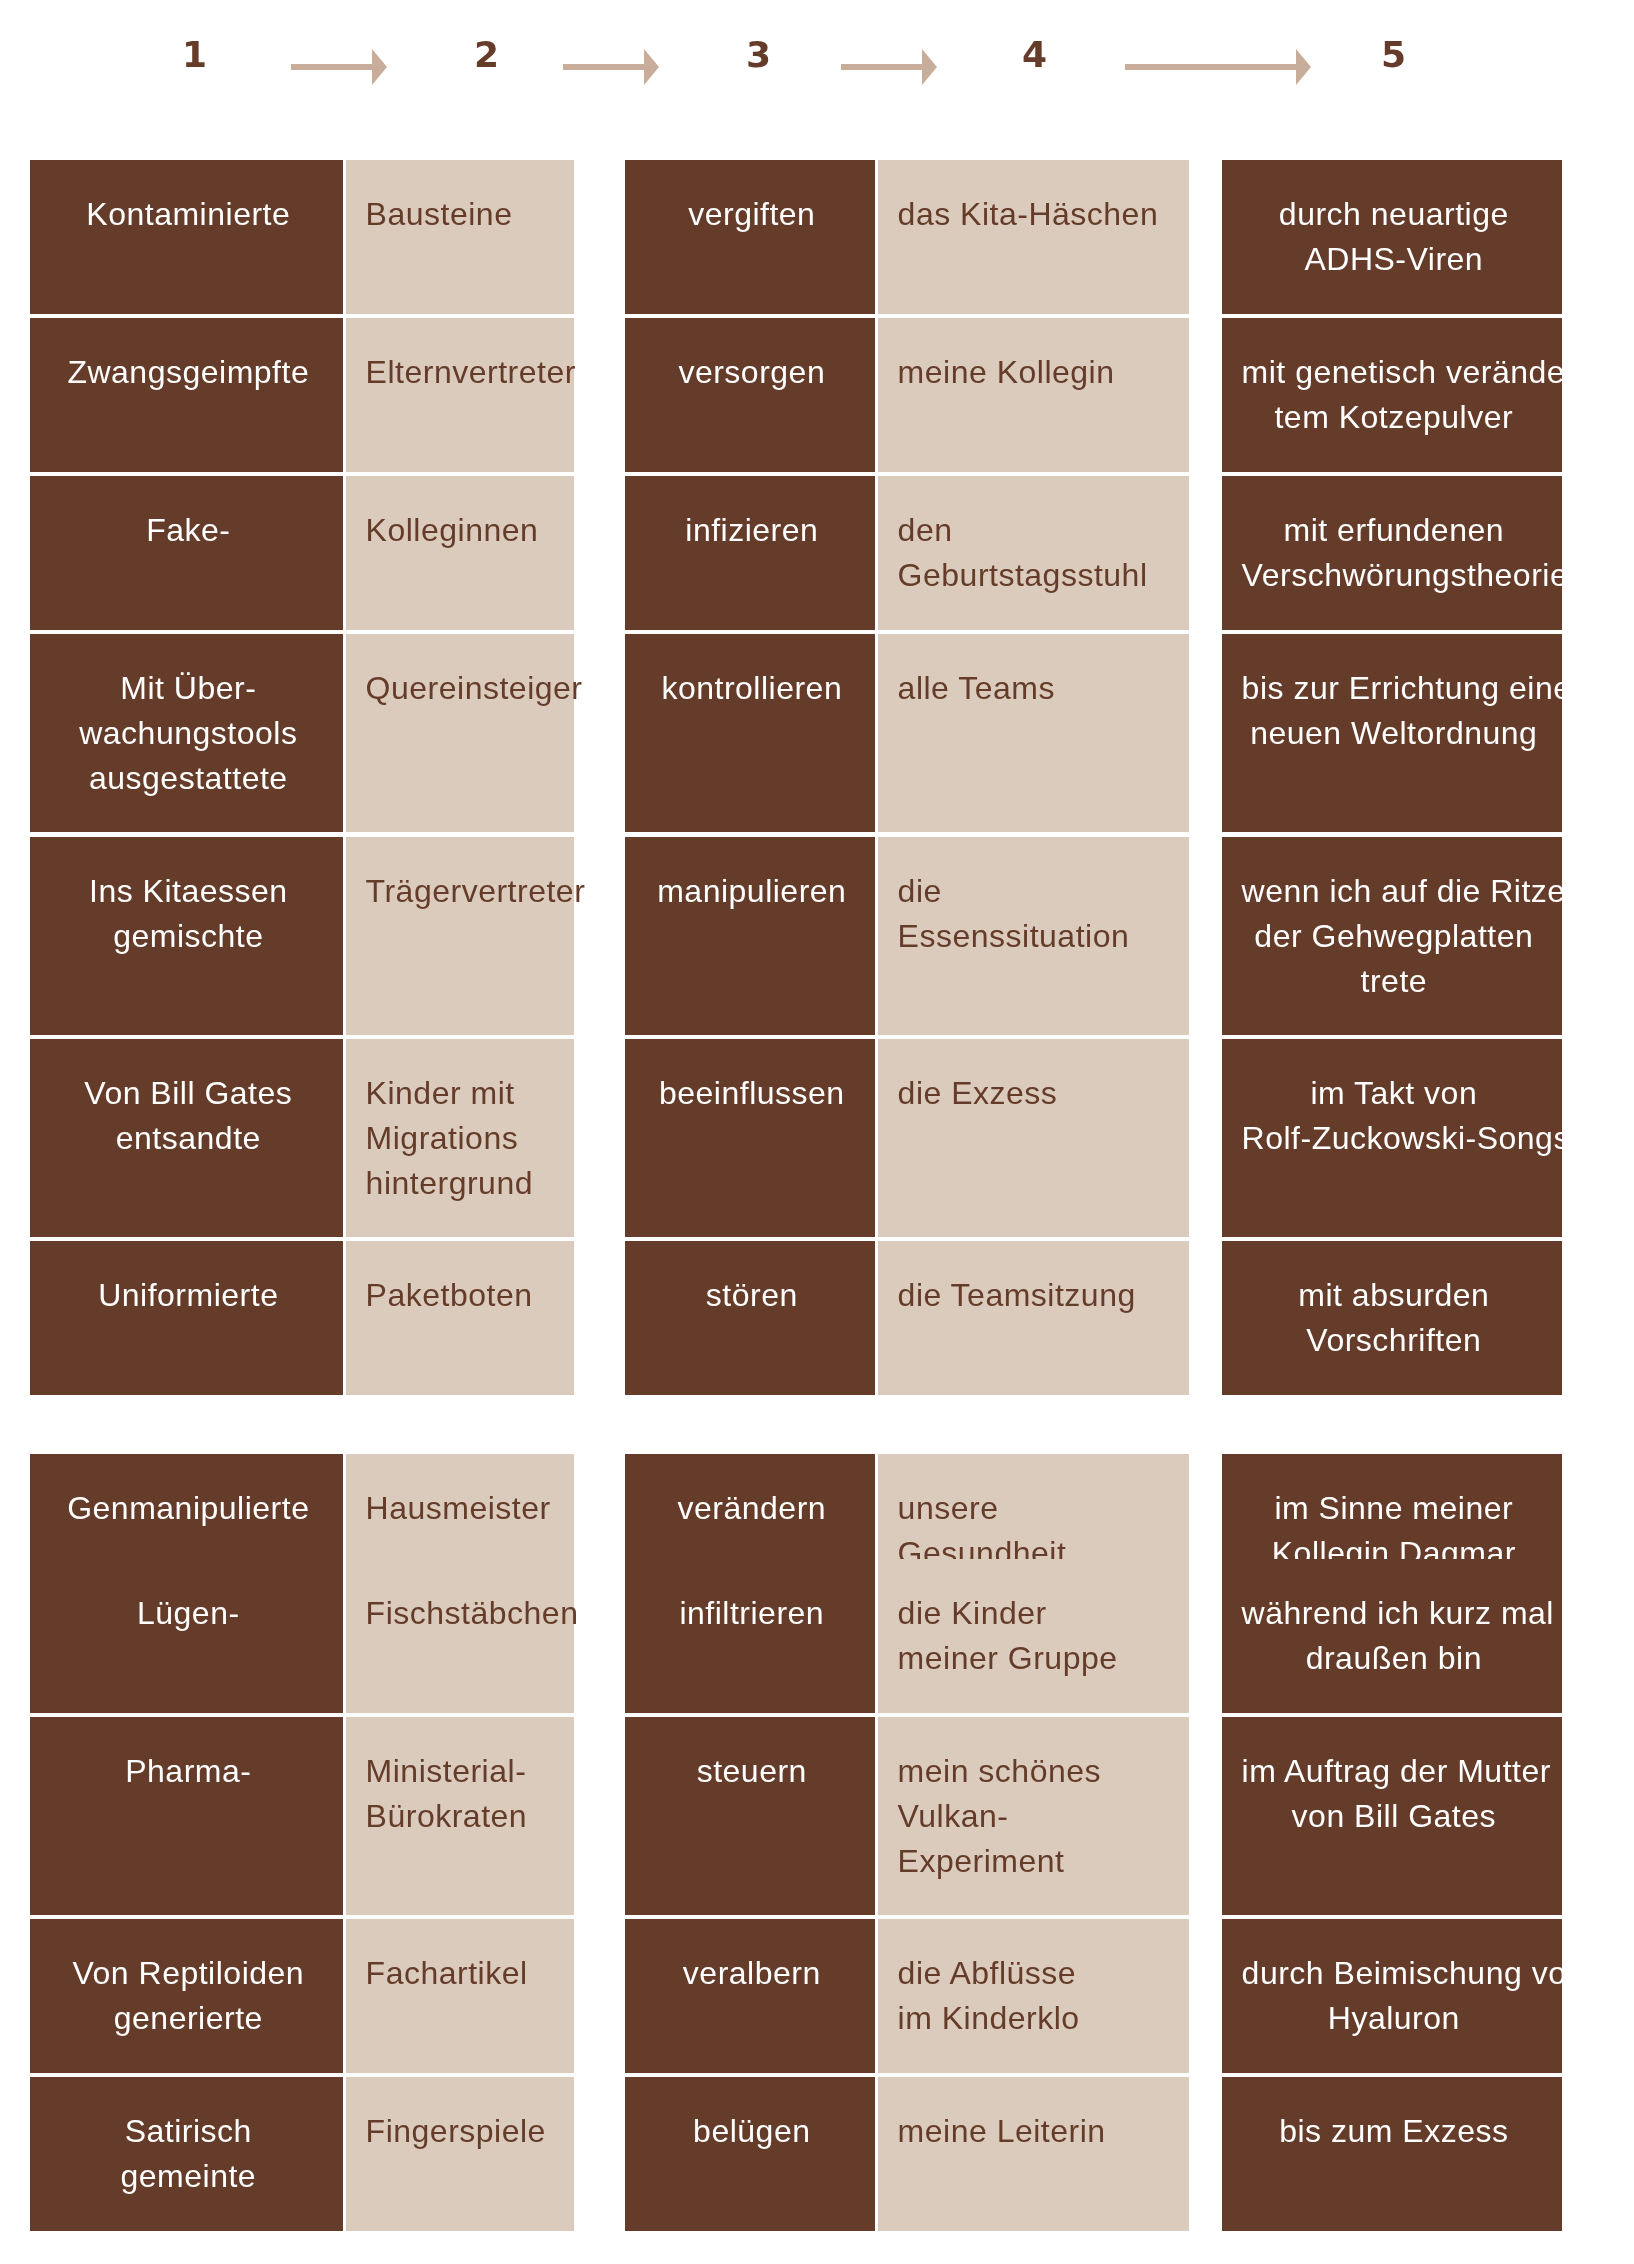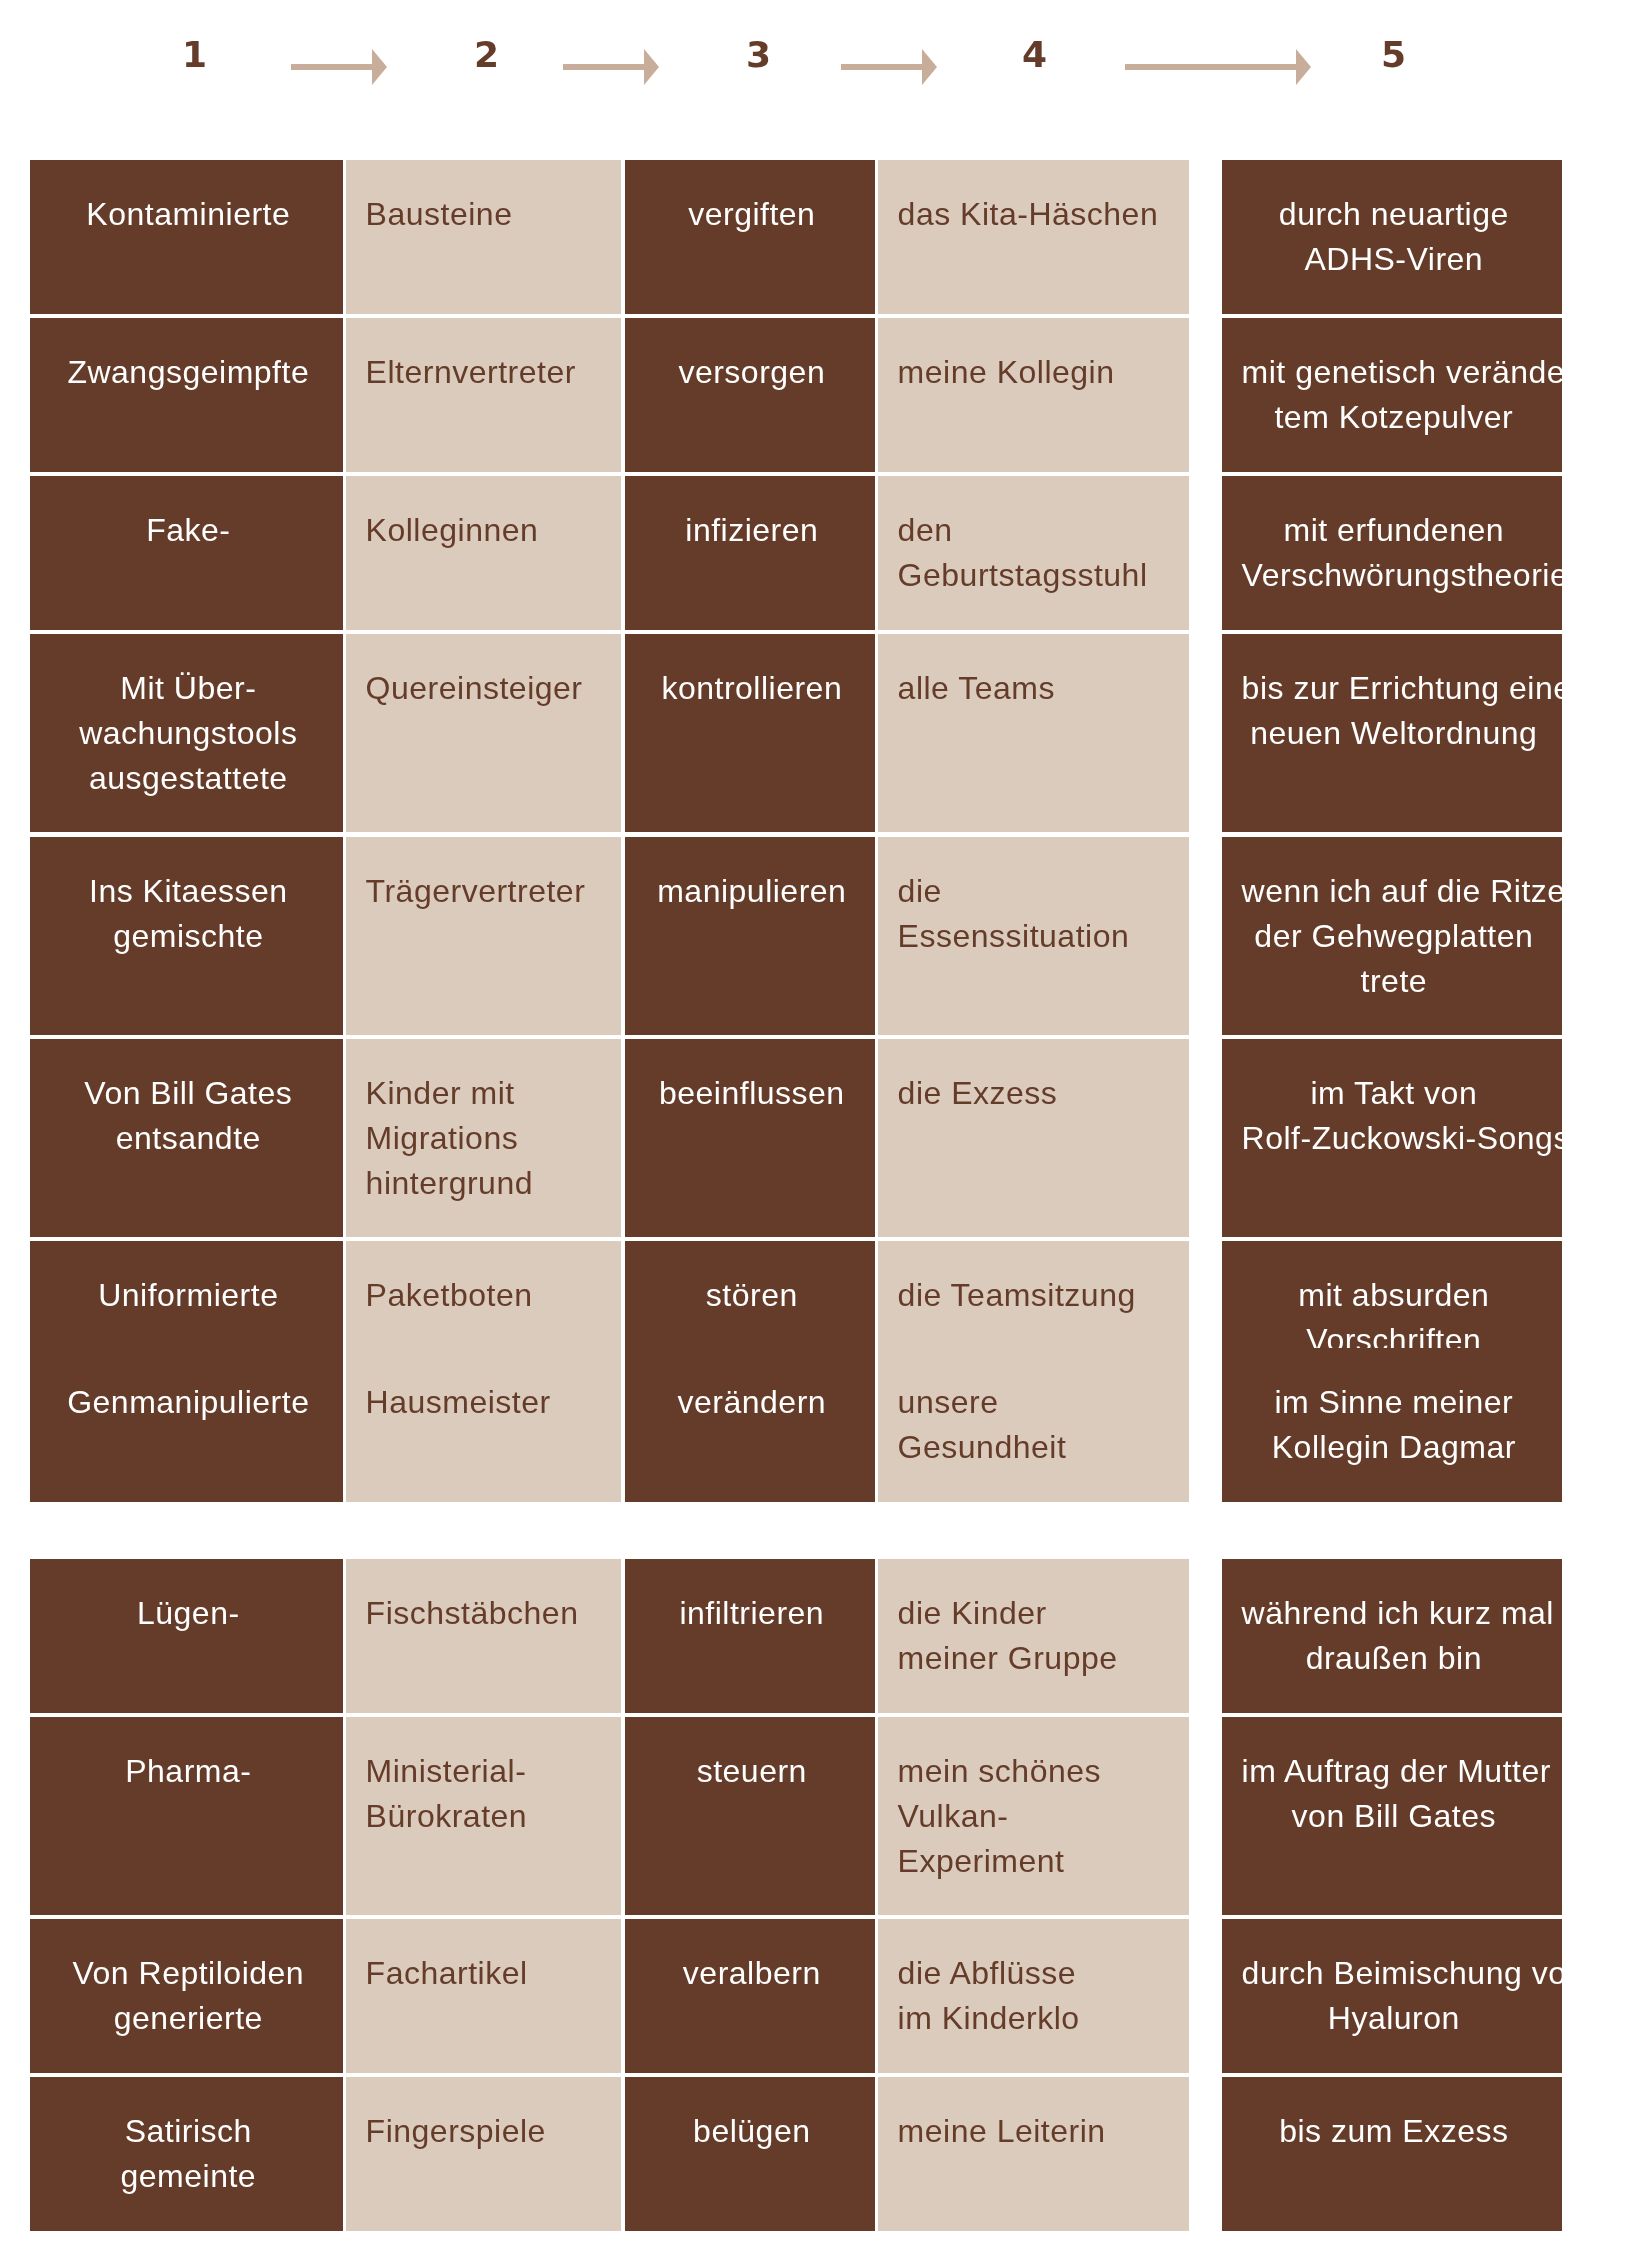--- a/index.html
+++ b/index.html
@@ -14,21 +14,21 @@
   .arrow .head { position: absolute; top: 3.6px; width: 0; height: 0;
                  border-top: 18.7px solid transparent; border-bottom: 18.7px solid transparent;
                  border-left: 15px solid #c7ad9a; }
   .grid { position: absolute; left: 0; top: 0; }
   .row { position: absolute; left: 30px; width: 1572px; }
   .cell { position: absolute; top: 0; bottom: 0; box-sizing: border-box;
           padding: 32px 16px 0 19.6px; font-size: 32px; line-height: 45px; letter-spacing: 0.5px; }
   .cell.dark { background: #653c29; color: #ffffff; text-align: center; }
   .cell.light { background: #dbcbbc; color: #653c29; }
   .c1 { left: 0; width: 313px; }
-  .c2 { left: 316px; width: 275px; }
+  .c2 { left: 316px; width: 228px; }
   .c3 { left: 595px; width: 250px; }
   .c4 { left: 848px; width: 311px; }
   .c5 { left: 1164px; width: 340px; margin-left: 28px; }
   .line { display: block; white-space: nowrap; }
 </style>
 </head>
 <body>
 
 <div class="header">
   <div class="step-num" style="left:195px">1</div>
@@ -183,21 +183,21 @@
         <span class="line">stören</span>
       </div>
       <div class="cell c4 light">
         <span class="line">die Teamsitzung</span>
       </div>
       <div class="cell c5 dark">
         <span class="line">mit absurden</span>
         <span class="line">Vorschriften</span>
       </div>
     </div>
-    <div class="row" style="top: 1348px; height: 154px;">
+    <div class="row" style="top: 1454px; height: 154px;">
       <div class="cell c1 dark">
         <span class="line">Genmanipulierte</span>
       </div>
       <div class="cell c2 light">
         <span class="line">Hausmeister</span>
       </div>
       <div class="cell c3 dark">
         <span class="line">verändern</span>
       </div>
       <div class="cell c4 light">

